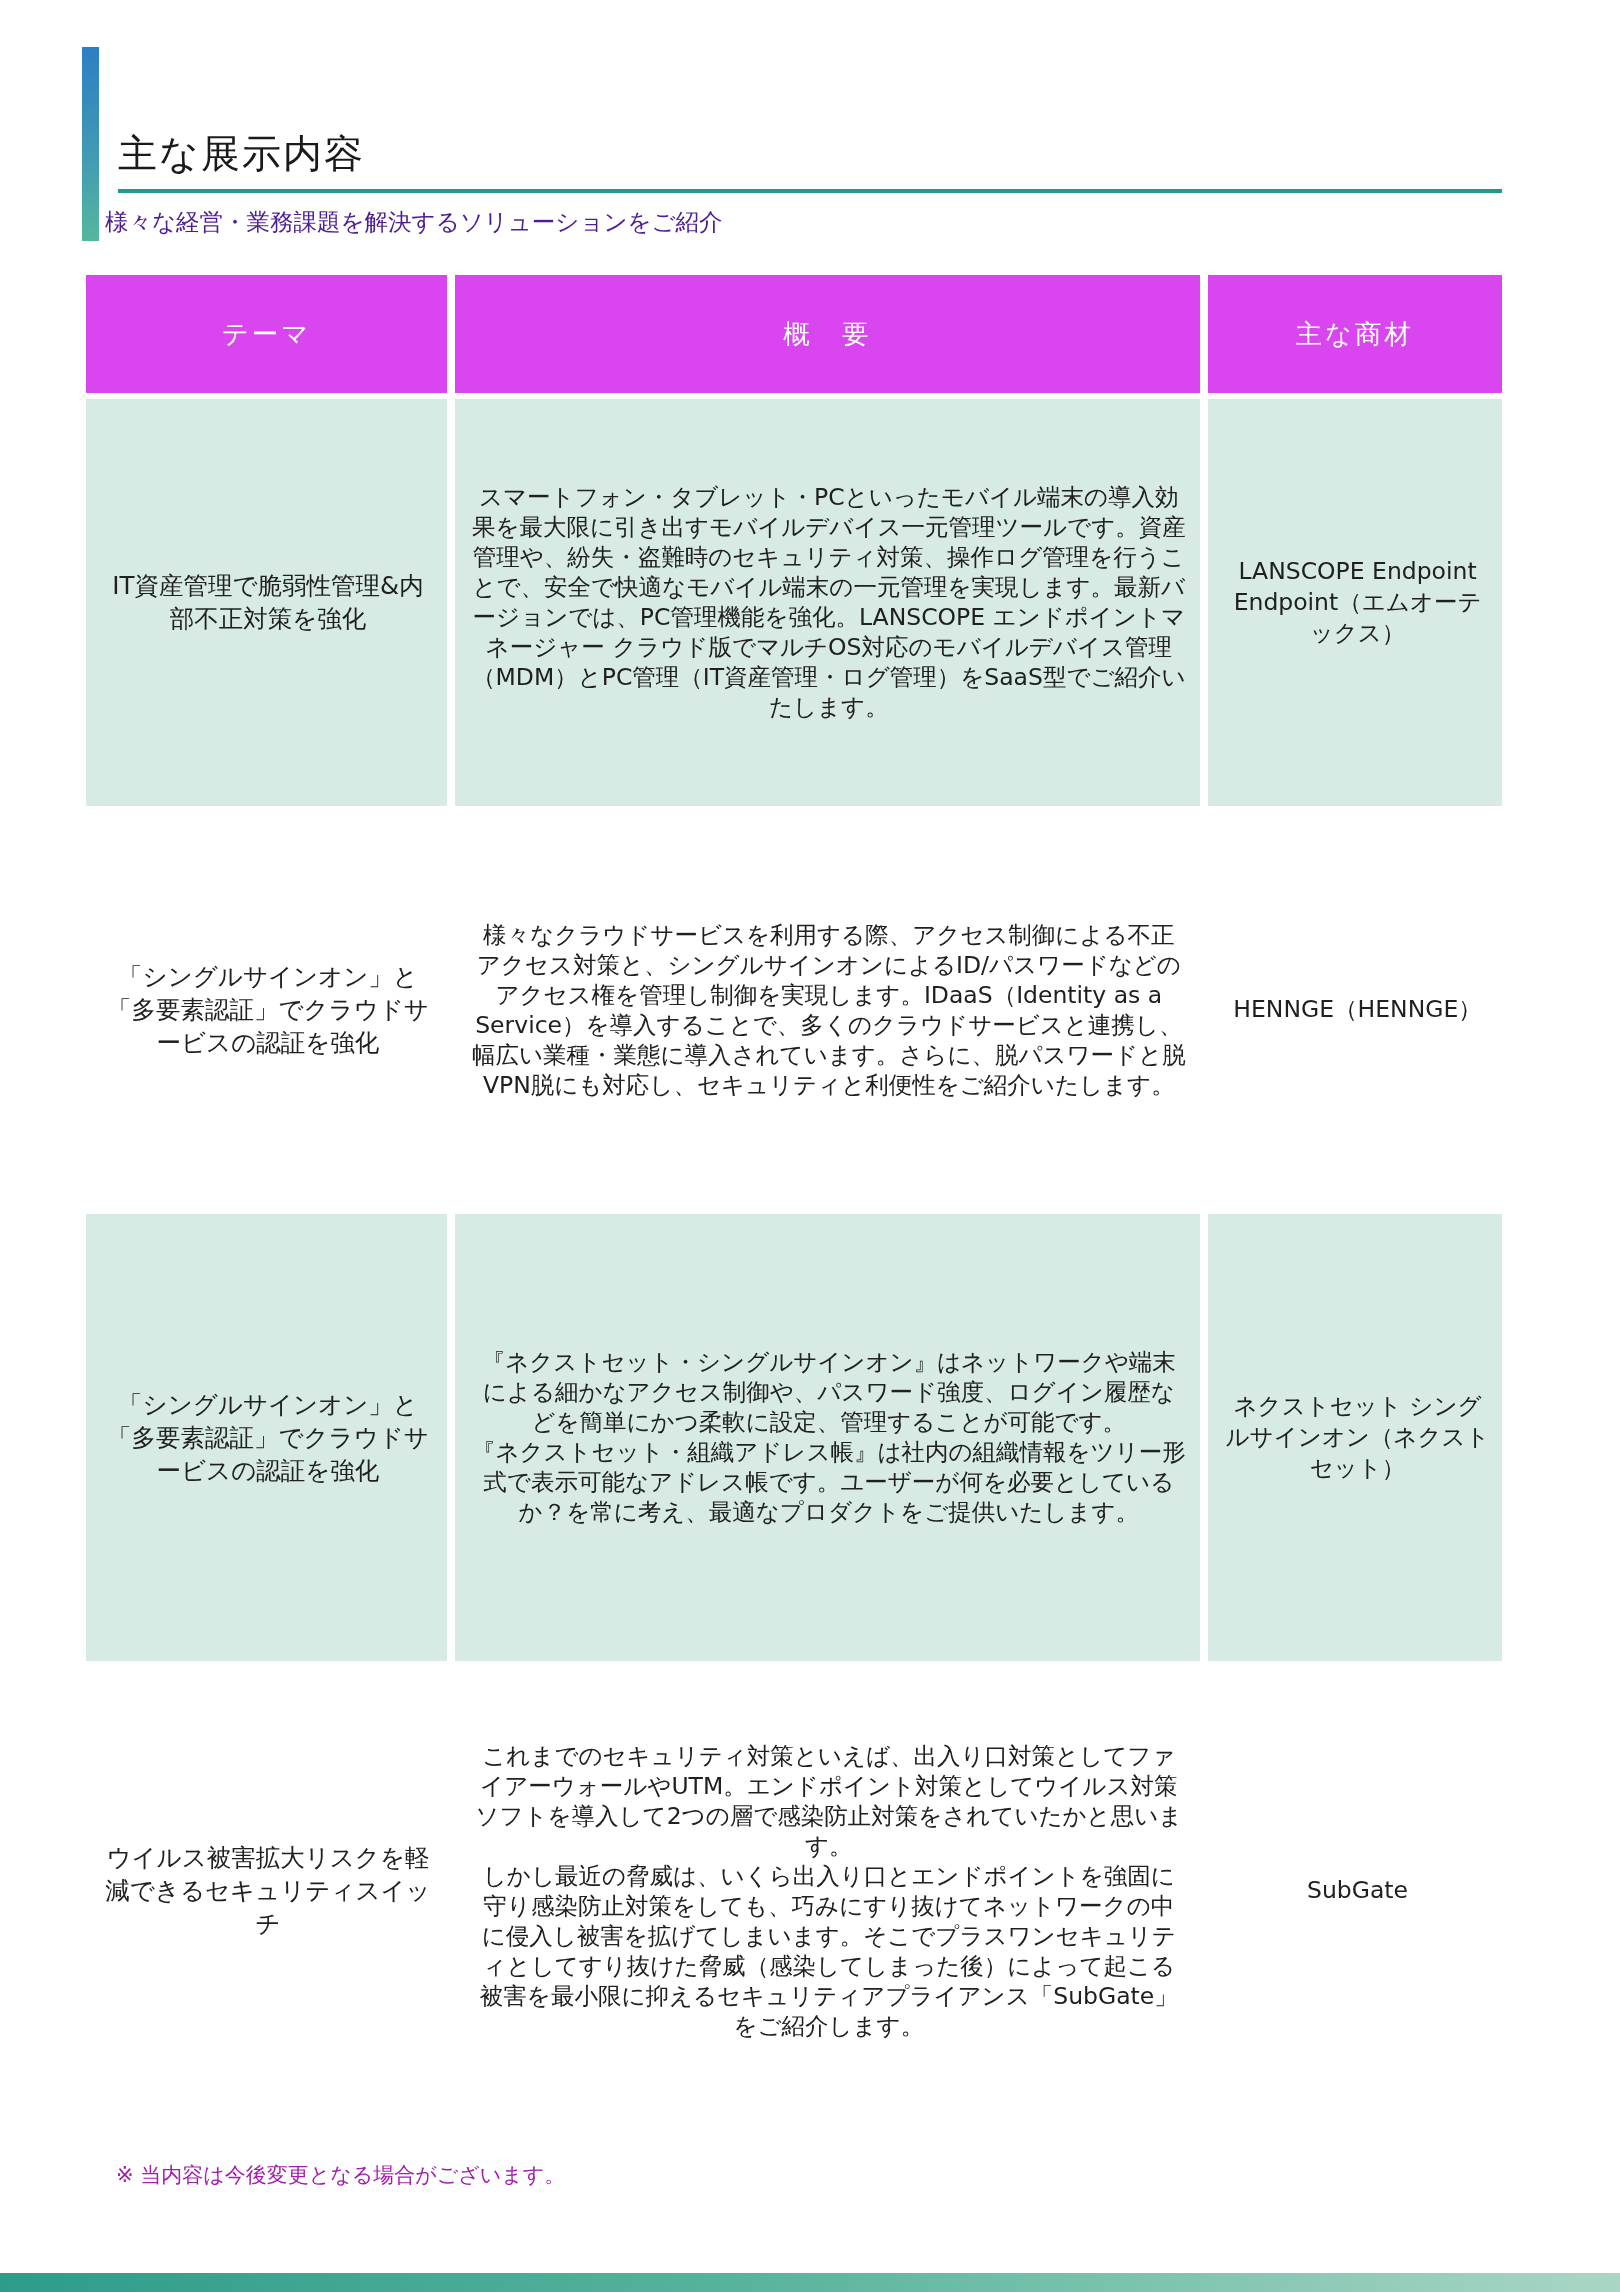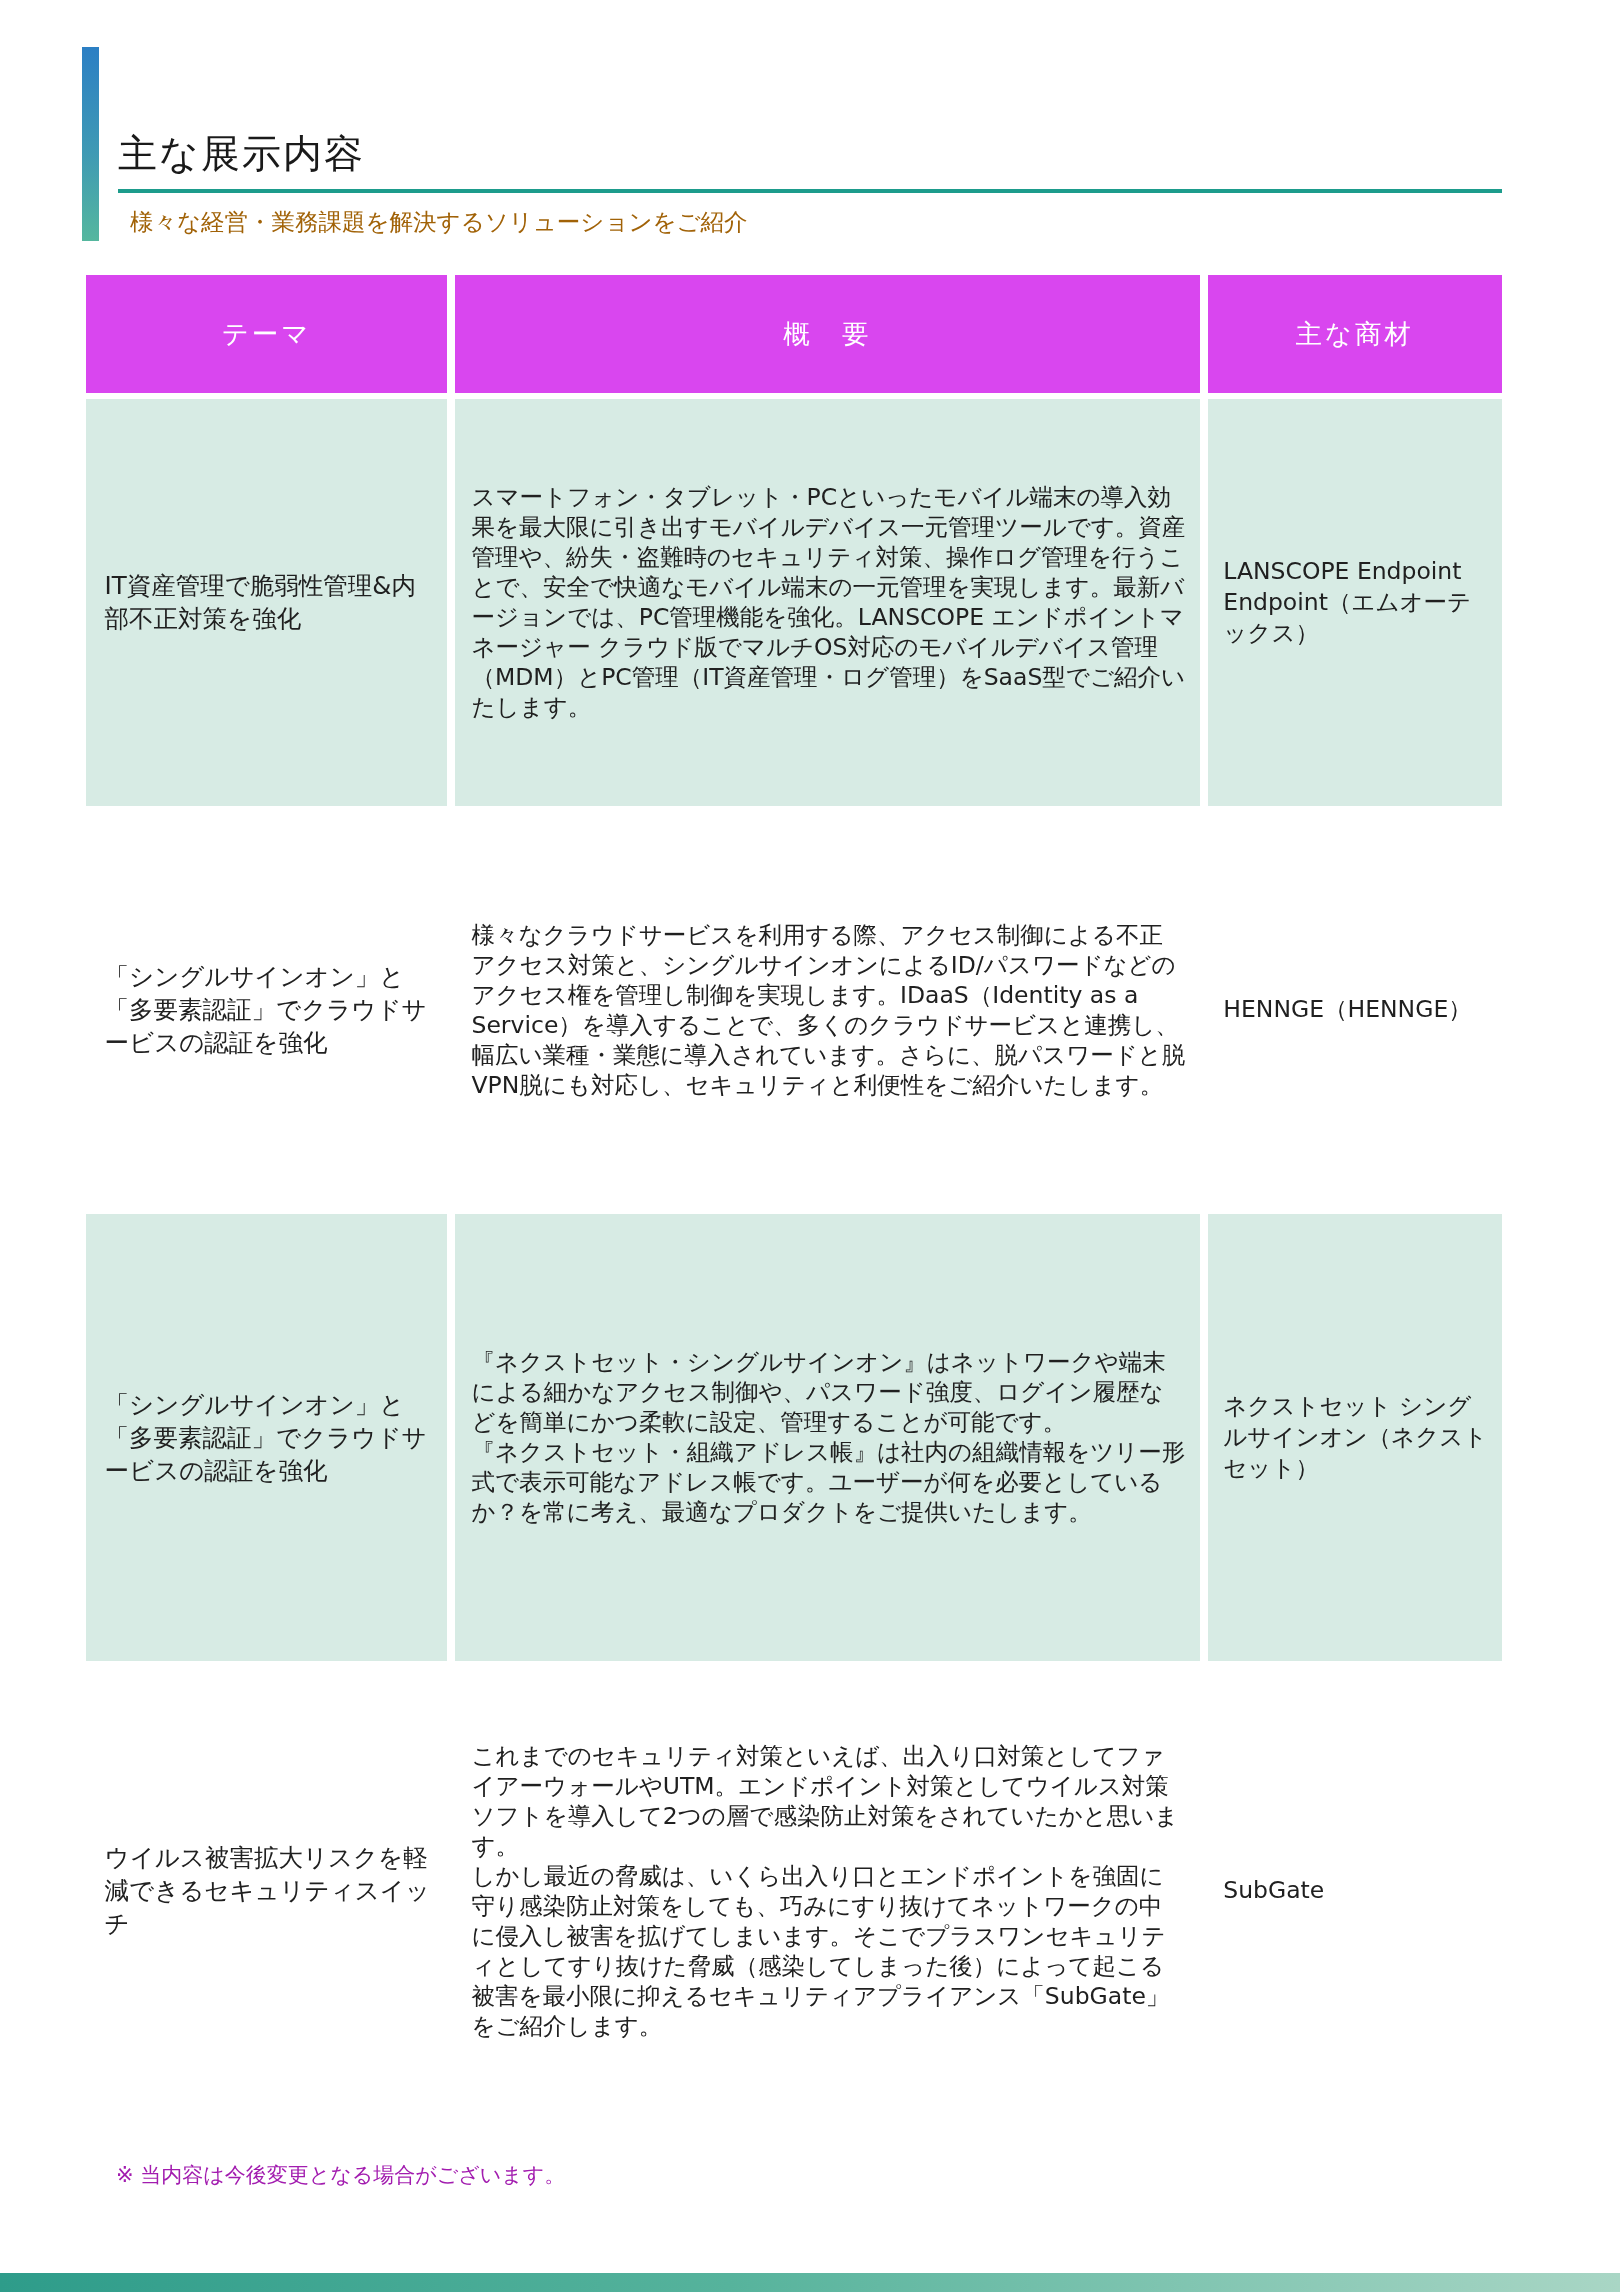--- a/index.html
+++ b/index.html
@@ -30,23 +30,23 @@
     white-space: nowrap;
   }
   .title-underline {
     position: absolute;
     left: 118px; top: 189px;
     width: 1384px; height: 3.9px;
     background: #1d9c8c;
   }
   .page-subtitle {
     position: absolute;
-    left: 130px; top: 206px;
+    left: 105px; top: 206px;
     font-size: 23.5px;
-    color: #a16207;
+    color: #4c1d95;
     white-space: nowrap;
   }
 
   
   .exhibit-table {
     position: absolute;
     left: 86px; top: 275px;
     width: 1415px;
     display: flex;
     flex-direction: column;
@@ -73,20 +73,21 @@
   #tbody .tr:nth-child(1) { height: 407px; }
   #tbody .tr:nth-child(2) { height: 396px; }
   #tbody .tr:nth-child(3) { height: 447px; }
   #tbody .tr:nth-child(4) { height: 448px; }
 
   .td {
     display: flex;
     flex-direction: column;
     justify-content: center;
     background: transparent;
+    text-align: center;
   }
   .tr.highlight .td { background: #d7ebe4; }
 
   .td.col-theme {
     padding: 0 15.7px 0 18.6px;
     font-size: 24.5px;
     line-height: 33px;
   }
   .td.col-summary {
     padding: 0 13.7px 0 16.7px;

